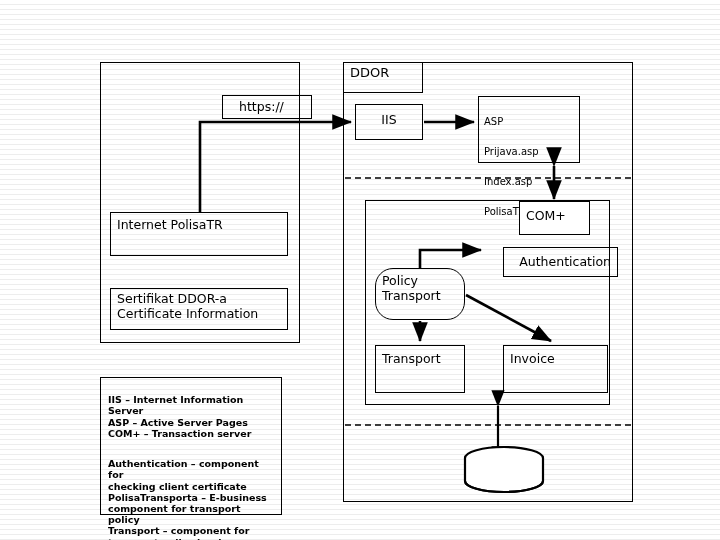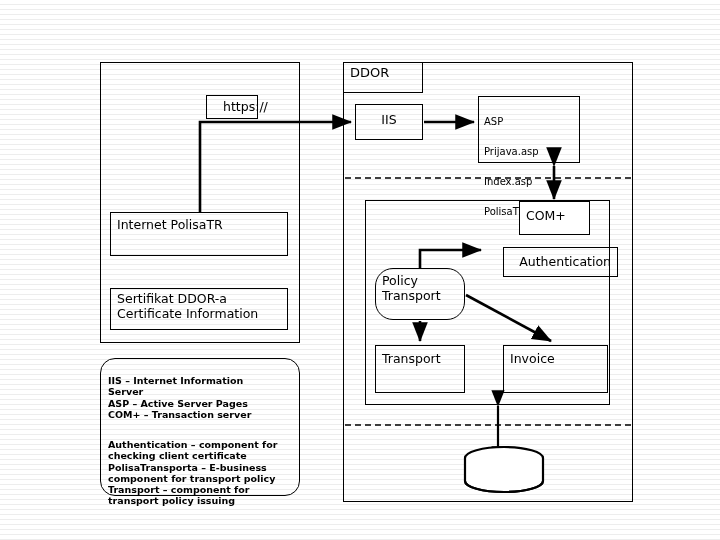--- a/index.html
+++ b/index.html
@@ -54,28 +54,28 @@
   .asp-lines{ font-size:10px; line-height:15px; }
 </style>
 </head>
 <body>
 
 <div id="slide">
 
   <div class="box container" style="left:100px;top:62px;width:200px;height:281px;border-bottom-width:1.5px;"></div>
 
 
-  <div class="box" style="left:206px;top:95px;width:52px;height:24px;padding-top:4px;padding-left:16px;">https://</div>
+  <div class="box" style="left:222px;top:95px;width:90px;height:24px;padding-top:4px;padding-left:16px;">https://</div>
 
   <div class="box" style="left:110px;top:212px;width:178px;height:44px;padding-top:5px;">Internet PolisaTR</div>
 
   <div class="box" style="left:110px;top:288px;width:178px;height:42px;padding-top:3px;">Sertifikat DDOR-a
 Certificate Information</div>
 
-  <div class="legend" style="left:100px;top:358px;width:200px;height:138px;border-radius:15px;">
+  <div class="legend" style="left:100px;top:377px;width:182px;height:138px;">
     <span>IIS – Internet Information
 Server
 ASP – Active Server Pages
 COM+ – Transaction server</span>
     <span class="gap"></span>
     <span>Authentication – component for
 checking client certificate
 PolisaTransporta – E-business
 component for transport policy
 Transport – component for

